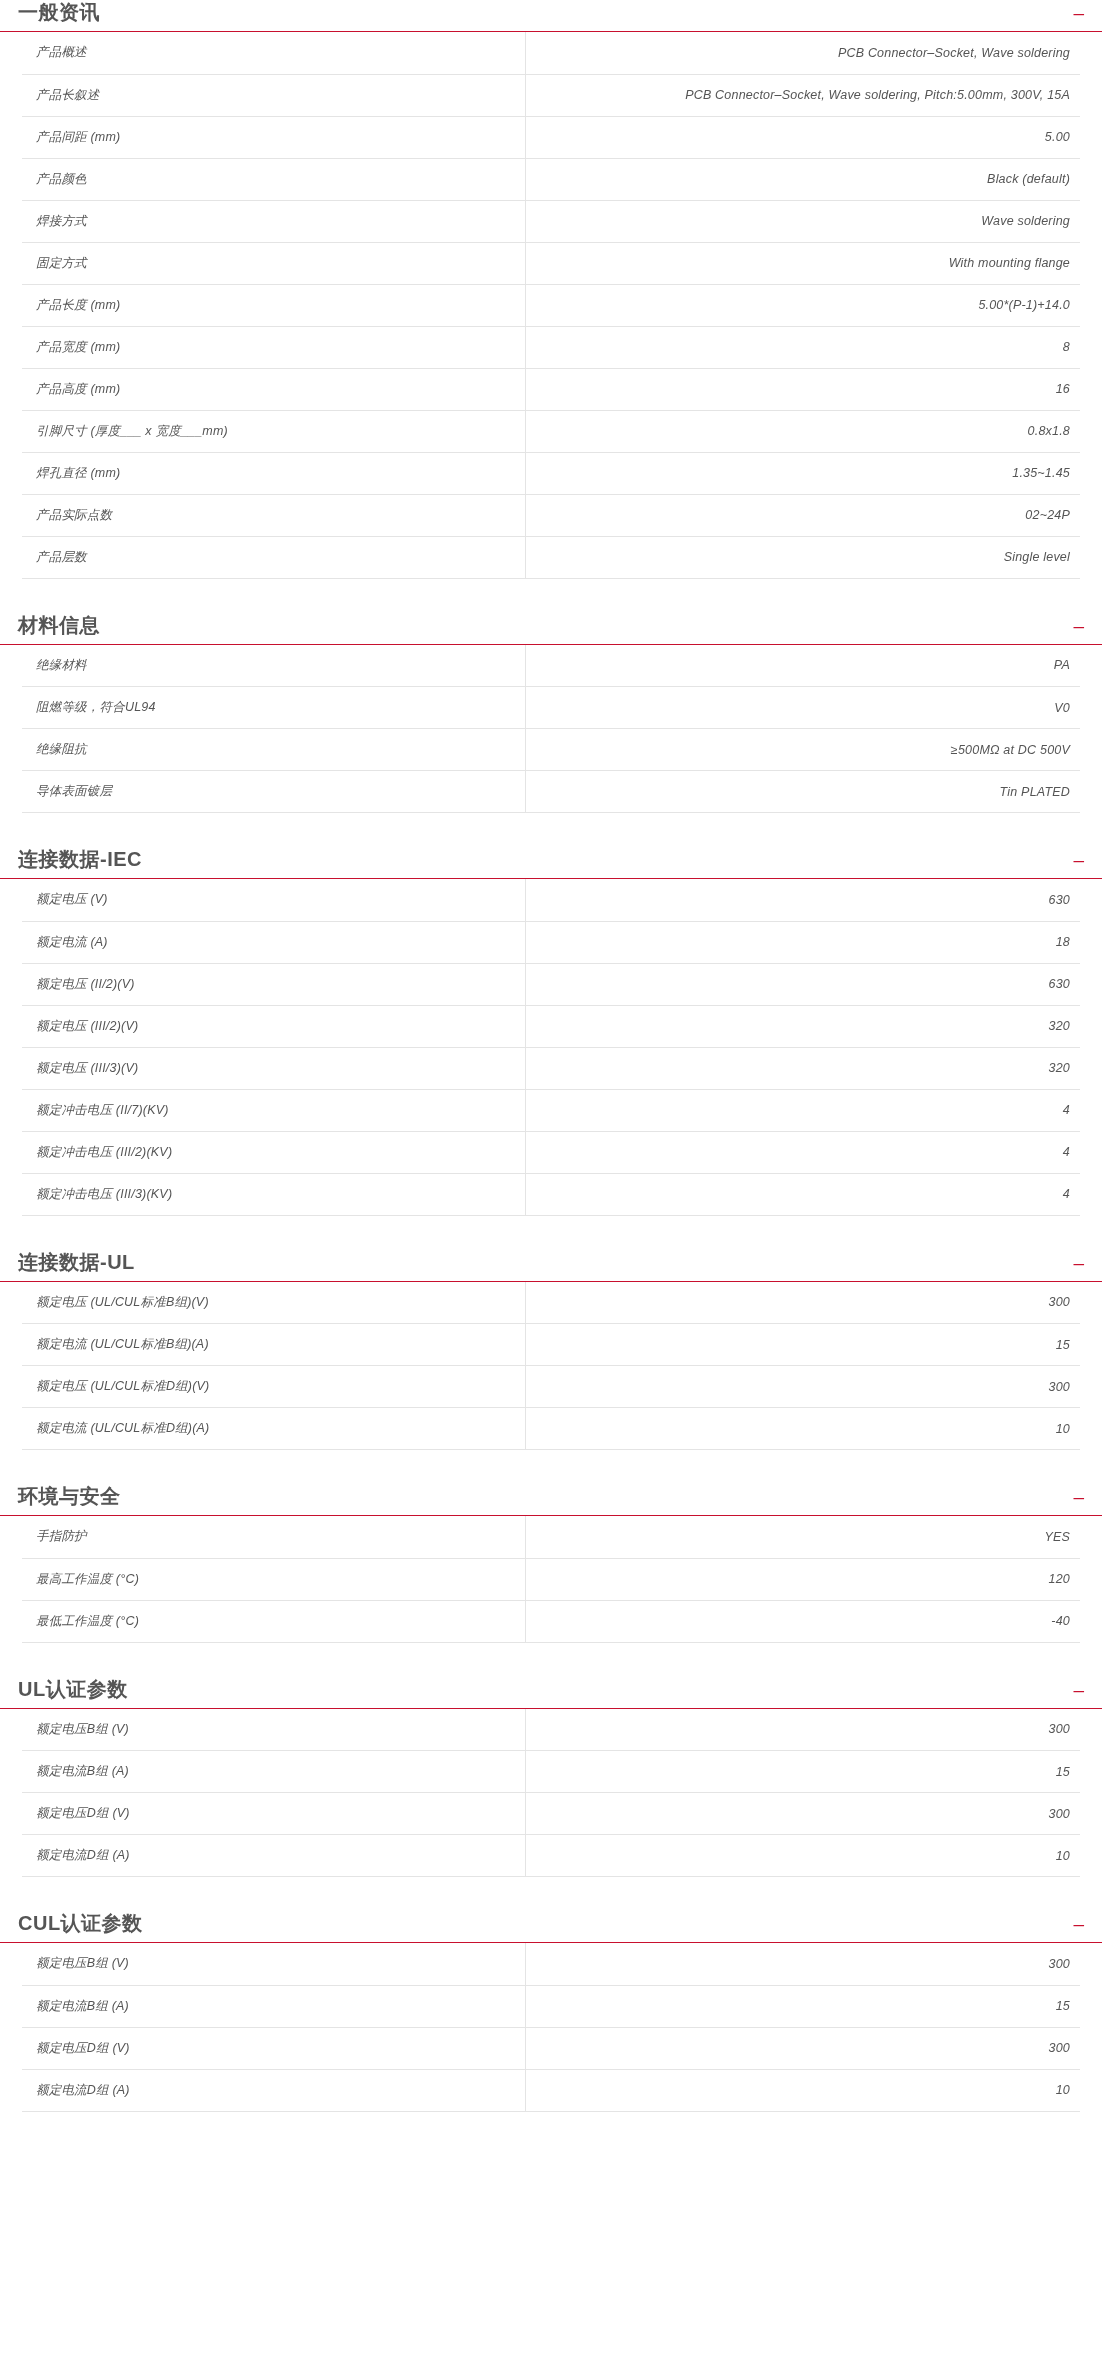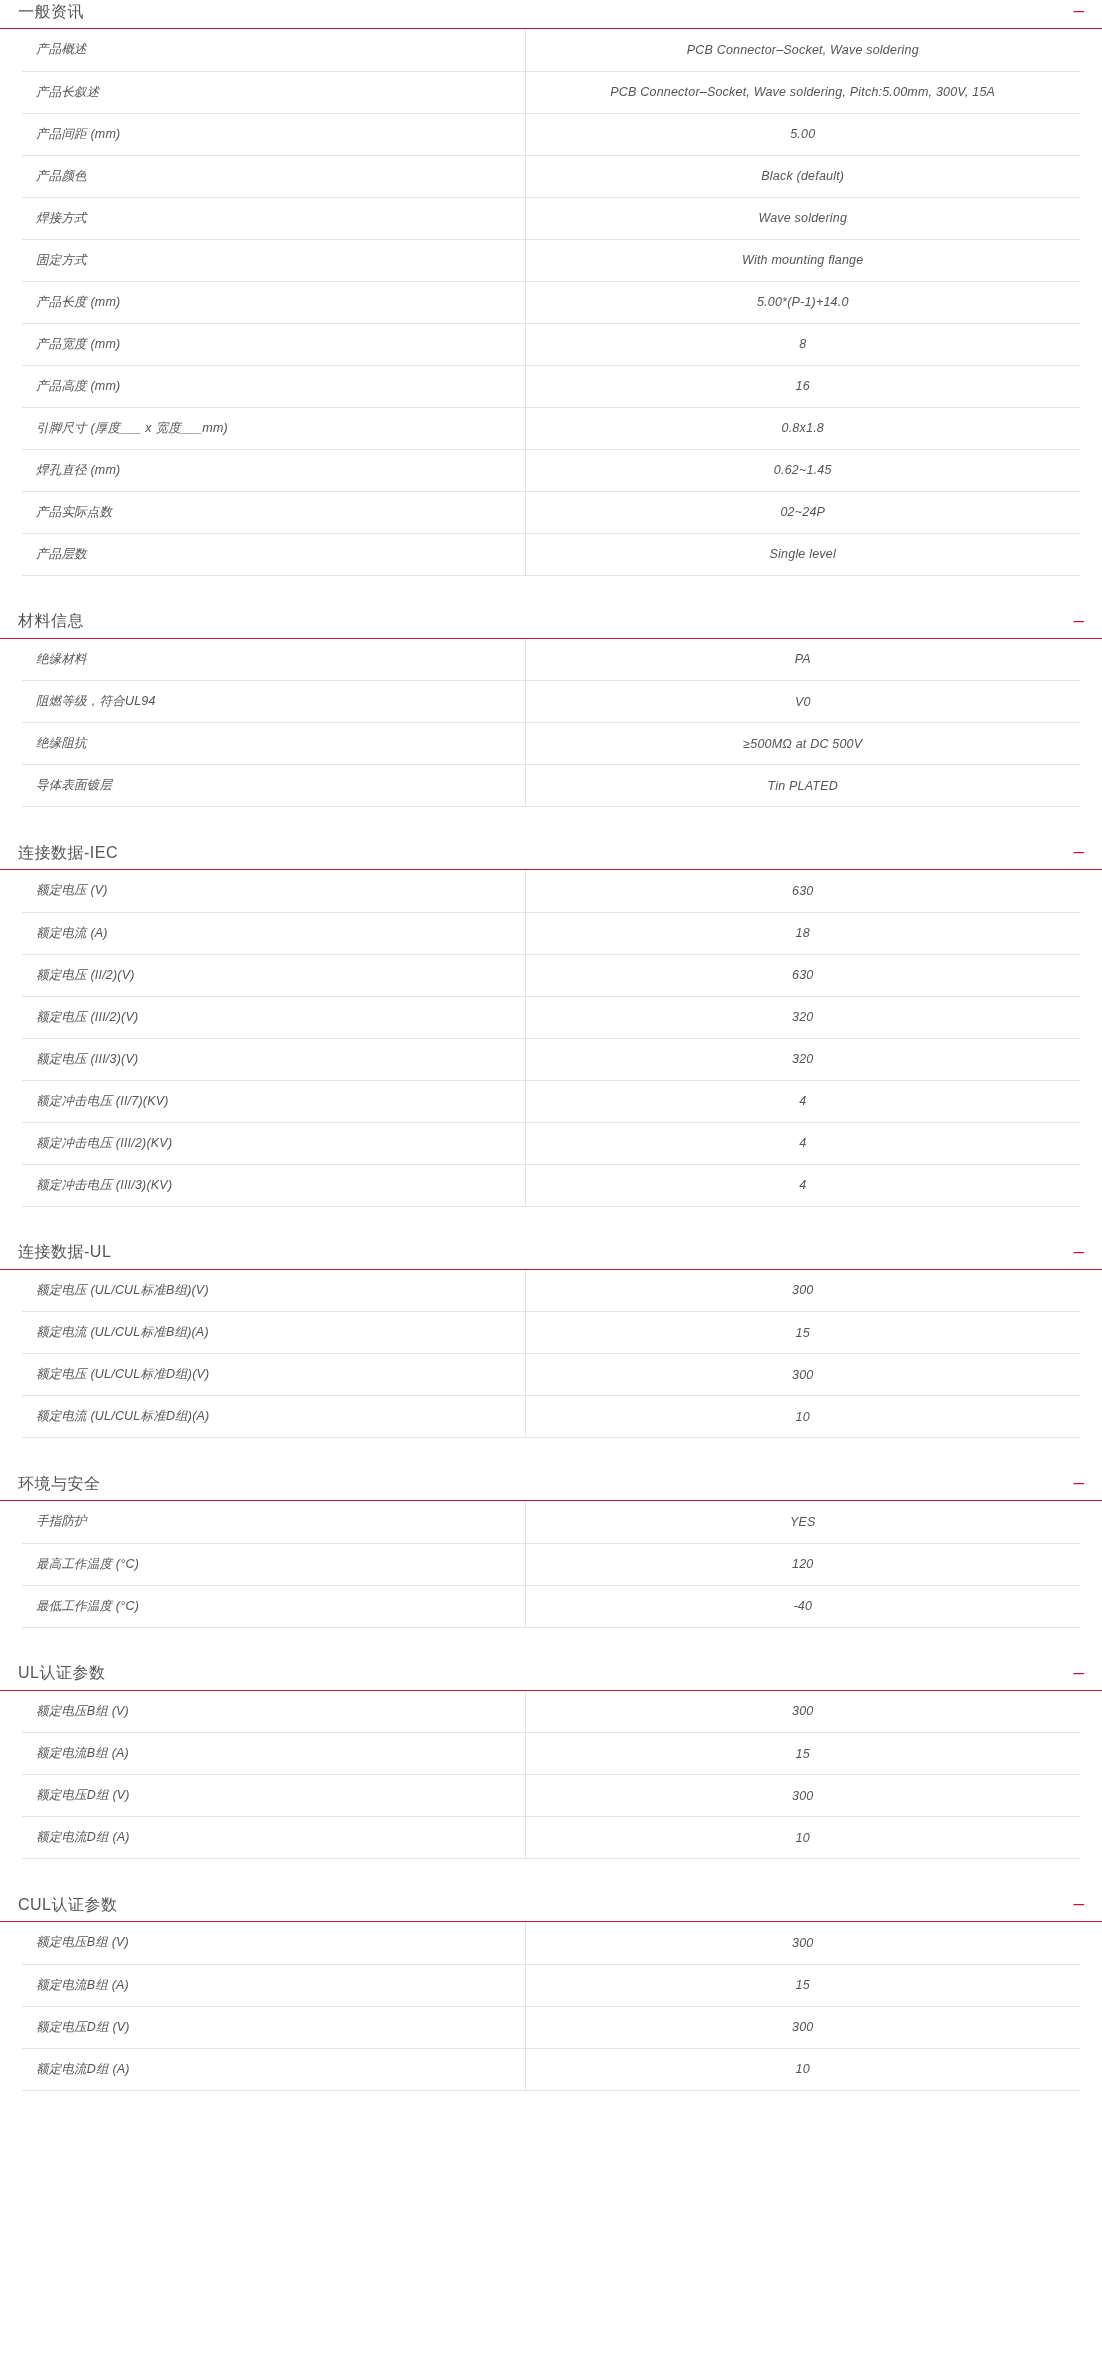--- a/index.html
+++ b/index.html
@@ -24,23 +24,23 @@
   }
   .block-header {
     display: flex;
     align-items: flex-end;
     justify-content: space-between;
     border-bottom: 1px solid #c8102e;
     padding: 0 18px 7px 18px;
     margin: 0 0 0 0;
   }
   .block-title {
-    font-size: 16px;
+    font-size: 20px;
     color: #555555;
-    font-weight: normal;
+    font-weight: bold;
     letter-spacing: 0.5px;
     line-height: 1.2;
   }
   .collapse-toggle {
     font-size: 19px;
     color: #c8102e;
     line-height: 1;
     padding-bottom: 2px;
     cursor: pointer;
     user-select: none;
@@ -61,21 +61,21 @@
     vertical-align: middle;
   }
   table.spec-table td.label {
     width: 503px;
     padding-left: 14px;
     text-align: left;
     border-right: 1px solid #e4e4e4;
     letter-spacing: 0.2px;
   }
   table.spec-table td.value {
-    text-align: center;
+    text-align: right;
     color: #555555;
     letter-spacing: 0.2px;
   }
   table.spec-table tr:first-child td {
     border-top: none;
   }
   .gap-lg { height: 34px; }
   .top-pad { height: 0px; }
 </style>
 </head>
@@ -126,21 +126,21 @@
             <tr>
               <td class="label">产品高度 (mm)</td>
               <td class="value">16</td>
             </tr>
             <tr>
               <td class="label">引脚尺寸 (厚度___ x 宽度___mm)</td>
               <td class="value">0.8x1.8</td>
             </tr>
             <tr>
               <td class="label">焊孔直径 (mm)</td>
-              <td class="value">0.62~1.45</td>
+              <td class="value">1.35~1.45</td>
             </tr>
             <tr>
               <td class="label">产品实际点数</td>
               <td class="value">02~24P</td>
             </tr>
             <tr>
               <td class="label">产品层数</td>
               <td class="value">Single level</td>
             </tr>
           </tbody>

